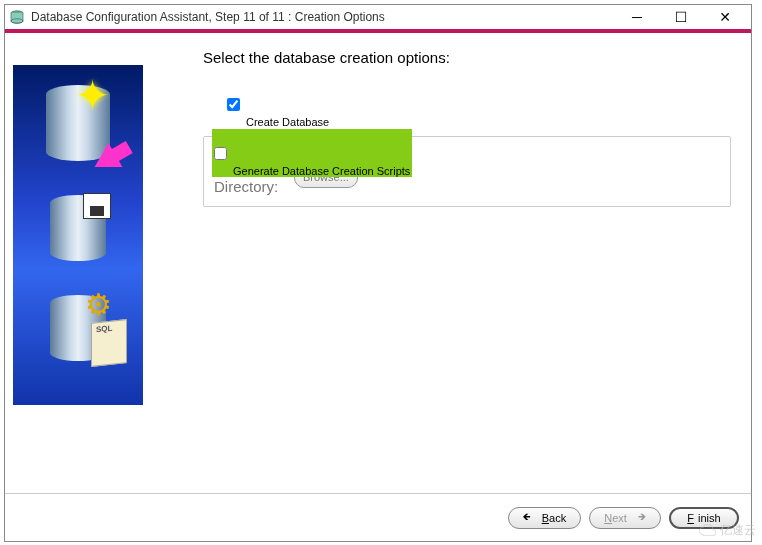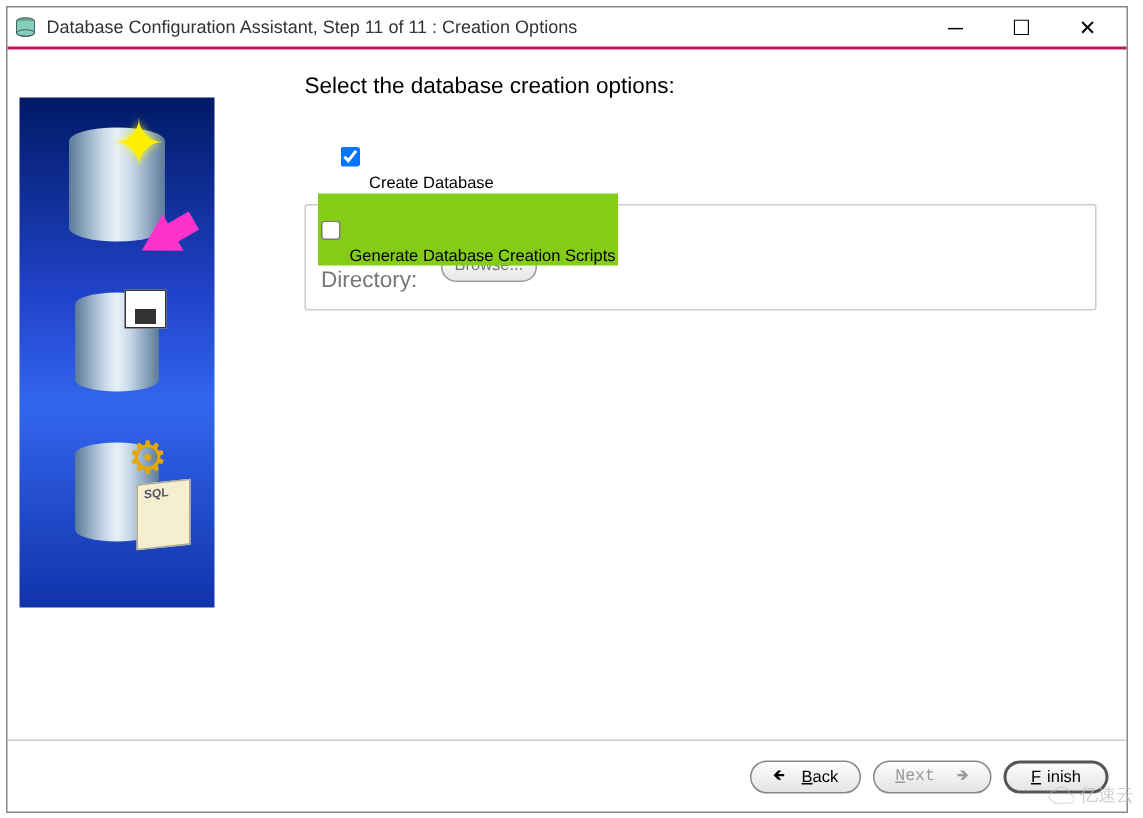--- a/index.html
+++ b/index.html
@@ -1,20 +1,20 @@
 <!DOCTYPE html>
 <html><head>
   <meta charset="utf-8">
   <style>
     * { box-sizing: border-box; margin: 0; padding: 0; }
     body { font-family: Tahoma, Arial, sans-serif; font-size: 11px; background: #fff; }
     
     .window { width: 748px; height: 538px; border: 1px solid #888; position: relative; background: #fff; margin: 4px; }
     
-    .titlebar { height: 28px; display: flex; align-items: center; padding: 0 4px; border-bottom: 2px solid #be185d; justify-content: flex-end; }
+    .titlebar { height: 28px; display: flex; align-items: center; padding: 0 4px; border-bottom: 4px solid #be185d; justify-content: flex-end; }
     .titlebar-icon { width: 16px; height: 16px; margin-right: 6px; }
     .titlebar-text { flex: 1; font-size: 12px; color: #333; }
     .titlebar-controls { display: flex; gap: 0; }
     .titlebar-btn { width: 44px; height: 26px; display: flex; align-items: center; justify-content: center; background: transparent; border: none; font-size: 14px; cursor: pointer; }
     
     .content { display: flex; padding: 8px 8px 0 8px; height: calc(100% - 28px - 50px); }
     
     .sidebar-image { width: 130px; height: 340px; margin-top: 24px; background: linear-gradient(180deg, #001a66 0%, #2244cc 40%, #3366ee 60%, #1133aa 100%); position: relative; overflow: hidden; flex-shrink: 0; }
     
     .main-area { flex: 1; padding: 8px 12px 8px 60px; }
@@ -30,21 +30,21 @@
     
     .field-row { display: flex; align-items: center; gap: 8px; margin-top: 8px; }
     .field-label { font-size: 15px; color: #777; width: 72px; line-height: 1.3; }
     .field-input { flex: 1; height: 20px; border: 1px solid #999; background: #ececec; color: #555; font-size: 11px; padding: 2px 6px; }
     .browse-btn { height: 22px; padding: 0 8px; border: 1px solid #999; border-radius: 10px; background: linear-gradient(#fdfdfd, #e8e8e8); font-size: 11px; color: #777; cursor: default; }
     
     .button-bar { position: absolute; bottom: 0; left: 0; right: 0; height: 48px; border-top: 1px solid #ccc; display: flex; align-items: center; padding: 0 12px; }
     .left-buttons { display: flex; gap: 12px; }
     .right-buttons { margin-left: auto; display: flex; gap: 8px; }
     .btn { height: 22px; min-width: 70px; padding: 0 14px; border: 1px solid #888; border-radius: 11px; background: linear-gradient(#fdfdfd, #e4e4e4); font-size: 11px; cursor: pointer; display: inline-flex; align-items: center; justify-content: center; gap: 4px; }
-    .btn.disabled { color: #999; cursor: default; font-family: Liberation Mono, monospace; }
+    .btn.disabled { color: #999; cursor: default; }
     .btn.finish { border: 2px solid #555; font-weight: normal; }
     .btn u { text-decoration: underline; }
     .arrow { font-size: 10px; }
     
     
     .cyl { position: absolute; left: 50%; transform: translateX(-50%); }
     .cyl-body { background: linear-gradient(90deg, #5a7a9a 0%, #c8d8e8 35%, #e8f0f8 50%, #c8d8e8 65%, #5a7a9a 100%); border-radius: 50% / 12%; }
     .cyl1 { top: 20px; } .cyl1 .cyl-body { width: 64px; height: 76px; }
     .cyl2 { top: 130px; } .cyl2 .cyl-body { width: 56px; height: 66px; }
     .cyl3 { top: 230px; } .cyl3 .cyl-body { width: 56px; height: 66px; }

